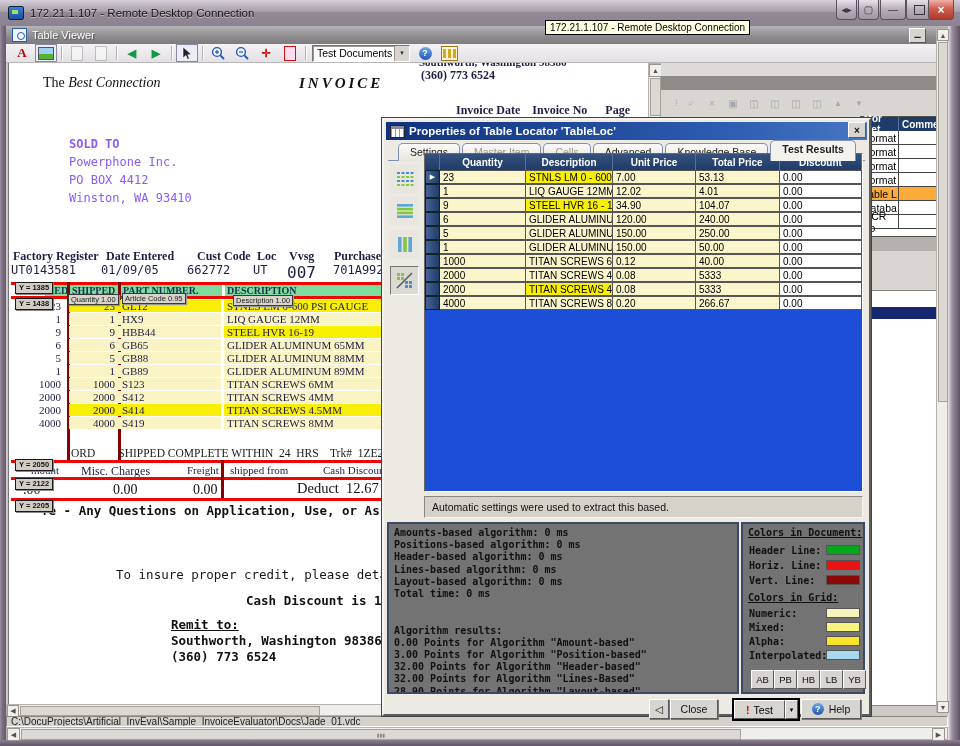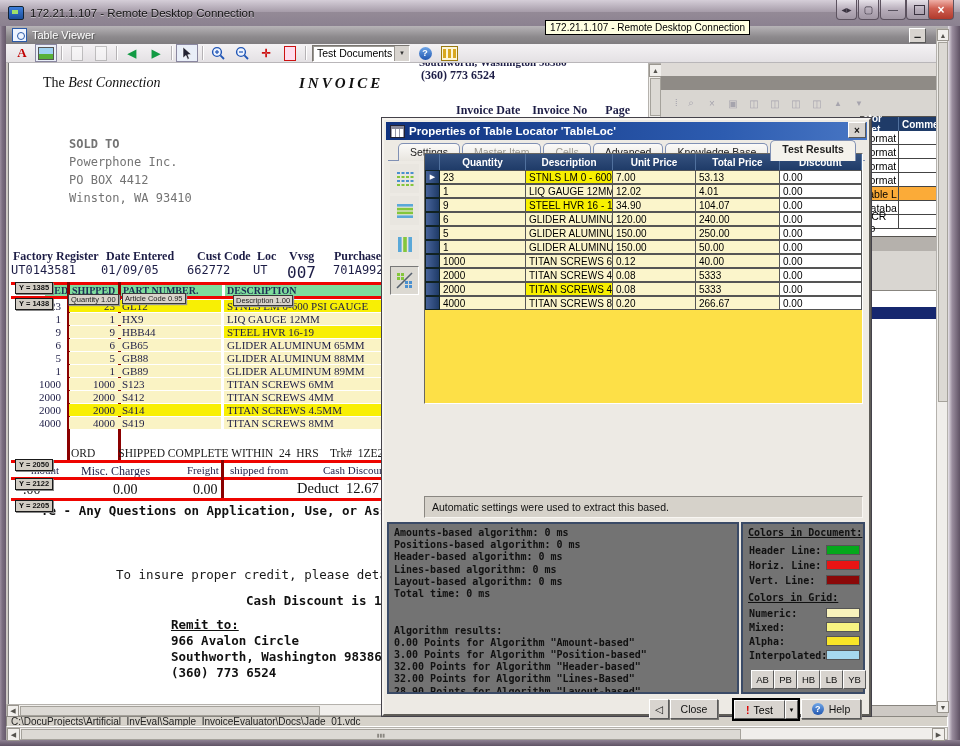--- a/index.html
+++ b/index.html
@@ -102,21 +102,21 @@
     display:flex;align-items:center;justify-content:center;}
   .tabs{position:absolute;left:14px;top:22px;height:19px;display:flex;align-items:flex-end;}
   .tab{border:1px solid #8090b4;border-bottom:none;border-radius:5px 5px 0 0;background:linear-gradient(#fbfaf8,#e8e5df);
     font-size:10.5px;color:#222;padding:2px 11px 2px 11px;margin-right:2px;height:13px;}
   .tab.disabled{color:#9a9890;}
   .tab.active{font-weight:bold;background:#f4f2ec;height:16px;margin-top:-3px;position:relative;z-index:2;}
   .tabline{position:absolute;left:4px;top:40px;width:477px;height:1px;background:#8090b4;}
   .lbtn{position:absolute;left:6px;width:27px;height:27px;background:#e9e6e0;border:1px solid transparent;
     display:flex;align-items:center;justify-content:center;}
   .lbtn.pressed{border-color:#777 #fff #fff #777;border-style:solid;background:#dcd9d2;}
-  .grid{position:absolute;left:40px;top:33px;width:439px;height:251px;background:#fde047;
+  .grid{position:absolute;left:40px;top:33px;width:439px;height:339px;background:#1d4ed8;
     border:1px solid;border-color:#6a6862 #fff #fff #6a6862;box-sizing:border-box;overflow:hidden;}
   .ghead{position:absolute;top:0;height:16px;background:linear-gradient(#35527f,#1f3b68);
     color:#fff;font-weight:bold;font-size:10px;display:flex;align-items:center;justify-content:center;
     border-right:1px solid #51719e;box-sizing:border-box;}
   .grow{position:absolute;left:0;width:437px;height:14px;}
   .gstub{position:absolute;left:0;top:0;width:15px;height:14px;background:linear-gradient(90deg,#47639a,#1f3b68);
     border:1px solid #122;box-sizing:border-box;color:#fff;font-size:7px;display:flex;align-items:center;justify-content:center;}
   .gc{position:absolute;top:0;height:14px;background:#fbf5cb;border:1px solid #555;border-left:none;
     box-sizing:border-box;font-size:10px;padding:1px 0 0 3px;white-space:nowrap;overflow:hidden;}
   .gc.white{background:#fff;}
@@ -246,21 +246,21 @@
   <div class="abs" id="doc">
     <div class="abs serif" style="left:410px;top:-7px;font-weight:bold;font-size:11px;">Southworth, Washington 98386</div>
     <div class="abs serif" style="left:412px;top:5px;font-weight:bold;font-size:12px;">(360) 773 6524</div>
     <div class="abs serif" style="left:447px;top:40px;font-size:12px;white-space:pre;font-weight:bold;">Invoice Date    Invoice No      Page</div>
 
     <div class="abs" style="left:34px;top:12px;font-size:14px;color:#111;">
       <span class="serif">The </span><span class="serif" style="font-style:italic;">Best Connection</span>
     </div>
     <div class="abs serif" style="left:290px;top:12px;font-size:15px;font-weight:bold;font-style:italic;letter-spacing:3px;color:#111;">INVOICE</div>
 
-    <div class="abs mono" style="left:60px;top:72px;font-size:12px;line-height:18px;color:#737373;">
+    <div class="abs mono" style="left:60px;top:72px;font-size:12px;line-height:18px;color:#8b5cf6;">
       <div style="font-weight:bold;">SOLD TO</div>
       <div>Powerphone Inc.</div>
       <div>PO BOX 4412</div>
       <div>Winston, WA 93410</div>
     </div>
 
     <div>
       <span class="abs serif" style="left:4px;top:186px;font-weight:bold;font-size:12px;">Factory Register</span>
       <span class="abs serif" style="left:97px;top:186px;font-weight:bold;font-size:12px;">Date Entered</span>
       <span class="abs serif" style="left:188px;top:186px;font-weight:bold;font-size:12px;">Cust Code</span>
@@ -383,21 +383,20 @@
     <span class="abs serif" style="left:184px;top:419px;font-size:14px;color:#111;">0.00</span>
     <span class="abs serif" style="left:288px;top:417px;font-size:14.5px;color:#111;white-space:pre;">Deduct  12.67</span>
     <div class="abs dkvline" style="left:212px;top:397px;height:40px;"></div>
     <div class="abs redline" style="top:435px;"></div>
     <div class="abs mono" style="left:32px;top:440px;font-size:12.5px;font-weight:bold;color:#111;">fe - Any Questions on Application, Use, or Assembly</div>
 
     <div class="abs mono" style="left:107px;top:504px;font-size:12.5px;color:#181818;">To insure proper credit, please detach ar</div>
     <div class="abs mono" style="left:237px;top:530px;font-size:12.5px;font-weight:bold;color:#111;">Cash Discount is 1% N</div>
     <div class="abs mono" style="left:162px;top:554px;font-size:12.5px;font-weight:bold;line-height:16px;color:#111;">
       <div style="text-decoration:underline;">Remit to:</div>
-      <div>966 Avalon Circle</div>
       <div>Southworth, Washington 98386</div>
       <div>(360) 773 6524</div>
     </div>
 
     <span class="ymark" style="left:6px;top:219px;">Y = 1385</span>
     <span class="ymark" style="left:6px;top:235px;">Y = 1438</span>
     <span class="ymark" style="left:6px;top:396px;">Y = 2050</span>
     <span class="ymark" style="left:6px;top:415px;">Y = 2122</span>
     <span class="ymark" style="left:6px;top:437px;">Y = 2205</span>
     <span class="ovlabel" style="left:59px;top:231px;">Quantity 1.00</span>

